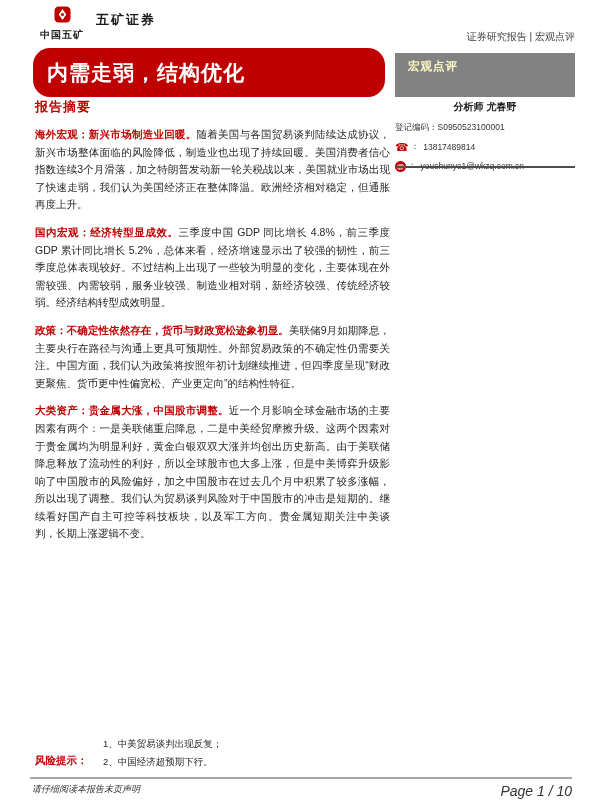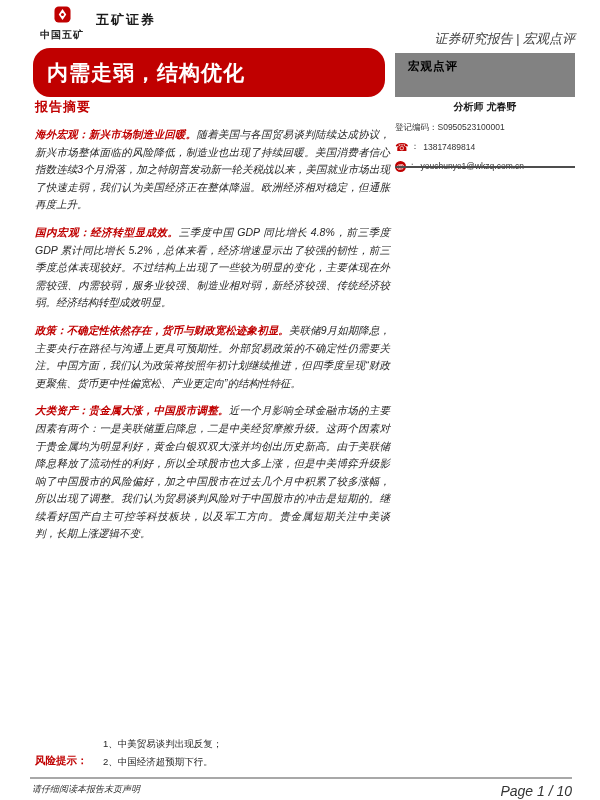--- a/index.html
+++ b/index.html
@@ -9,31 +9,31 @@
     font-family:"Liberation Sans","DejaVu Sans",sans-serif;
     color:#262626;
   }
   
   .logo-block{position:absolute; left:40px; top:6px; display:flex; align-items:flex-start;}
   .emblem-wrap{display:flex; flex-direction:column; align-items:center; margin-right:12px;}
   .org-name{font-size:10px; font-weight:bold; color:#262626; letter-spacing:1px; margin-top:1px; white-space:nowrap;}
   .brand-wrap{display:flex; flex-direction:column; margin-top:5px;gap:32px;}
   .brand-name{font-size:13px; font-weight:bold; color:#1a1a1a; letter-spacing:2px; white-space:nowrap;}
   .brand-tagline{font-size:3.5px; color:#c00000; letter-spacing:.3px; margin-top:1px; white-space:nowrap;}
-  .doc-type{position:absolute; top:30px; right:25px; font-size:13px; color:#404040;font-style:italic;}
+  .doc-type{position:absolute; top:30px; right:25px; font-size:10px; color:#404040;}
   
   .banner{
     position:absolute; left:33px; top:48px; width:352px; height:49px;
     background:#c00000; display:flex; align-items:center;border-radius:17px;
   }
   .banner .title{color:#ffffff; font-weight:bold; font-size:21px; padding-left:14px; letter-spacing:1px;}
   
   .gray-box{
     position:absolute; left:395px; top:53px; width:180px; height:44px;
-    background:#828282; color:#000000; box-sizing:border-box; padding:6px 0 0 13px;
+    background:#828282; color:#fef9c3; box-sizing:border-box; padding:6px 0 0 13px;
   }
   .gray-box .cat{font-size:11.5px; font-weight:bold; letter-spacing:1px;}
   .gray-box .date-row{font-size:9.5px; margin-top:6px;}
   .gray-box .date-value{font-weight:bold; margin-left:8px; font-size:10px;}
   .sidebar-info{position:absolute; left:395px; top:100px; width:180px; font-size:9px;}
   .analyst{font-size:10px; font-weight:bold; color:#1a1a1a; margin-bottom:8px;text-align:center;}
   .reg-row{color:#333333; margin-bottom:7px; font-size:8.5px;}
   .contact-row{display:flex; align-items:center; margin-bottom:7px; color:#333333; font-size:8.5px;}
   .phone-glyph{color:#c00000; font-size:11px; margin-right:2px; line-height:11px;}
   .at-icon{
@@ -41,21 +41,21 @@
     width:11px; height:11px; border-radius:50%; background:#c00000; color:#ffffff;
     font-size:8px; font-weight:bold; margin-right:2px;
   }
   .contact-sep{margin-right:4px; color:#333333;}
   .sidebar-divider{position:absolute; left:395px; top:166px; width:180px; height:2px; background:#4d4d4d;}
   
   .main-col{position:absolute; left:35px; top:98px; width:355px;}
   .summary-heading{color:#c00000; font-weight:bold; font-size:13px; margin:0 0 10px 0; letter-spacing:1px;}
   .para{
     font-size:10.5px; line-height:17.6px; text-align:justify;
-    margin:0 0 10px 0; color:#262626;font-style:italic;
+    margin:0 0 10px 0; color:#262626;
   }
   .para .lead{color:#c00000; font-weight:bold;}
   
   .risk{position:absolute; left:35px; top:738px; width:540px; display:flex;}
   .risk-label{color:#c00000; font-weight:bold; font-size:10.5px; width:68px; flex:0 0 68px;margin-top:16px;}
   .risk-items{font-size:9.5px; color:#262626;}
   .risk-item{margin-bottom:5px;}
   
   .footer-line{position:absolute; left:30px; top:777px; width:542px; height:1.5px; background:#a8a8a8;}
   .footer-left{position:absolute; left:32px; top:783px; font-size:9px; font-style:italic; color:#333333;}

